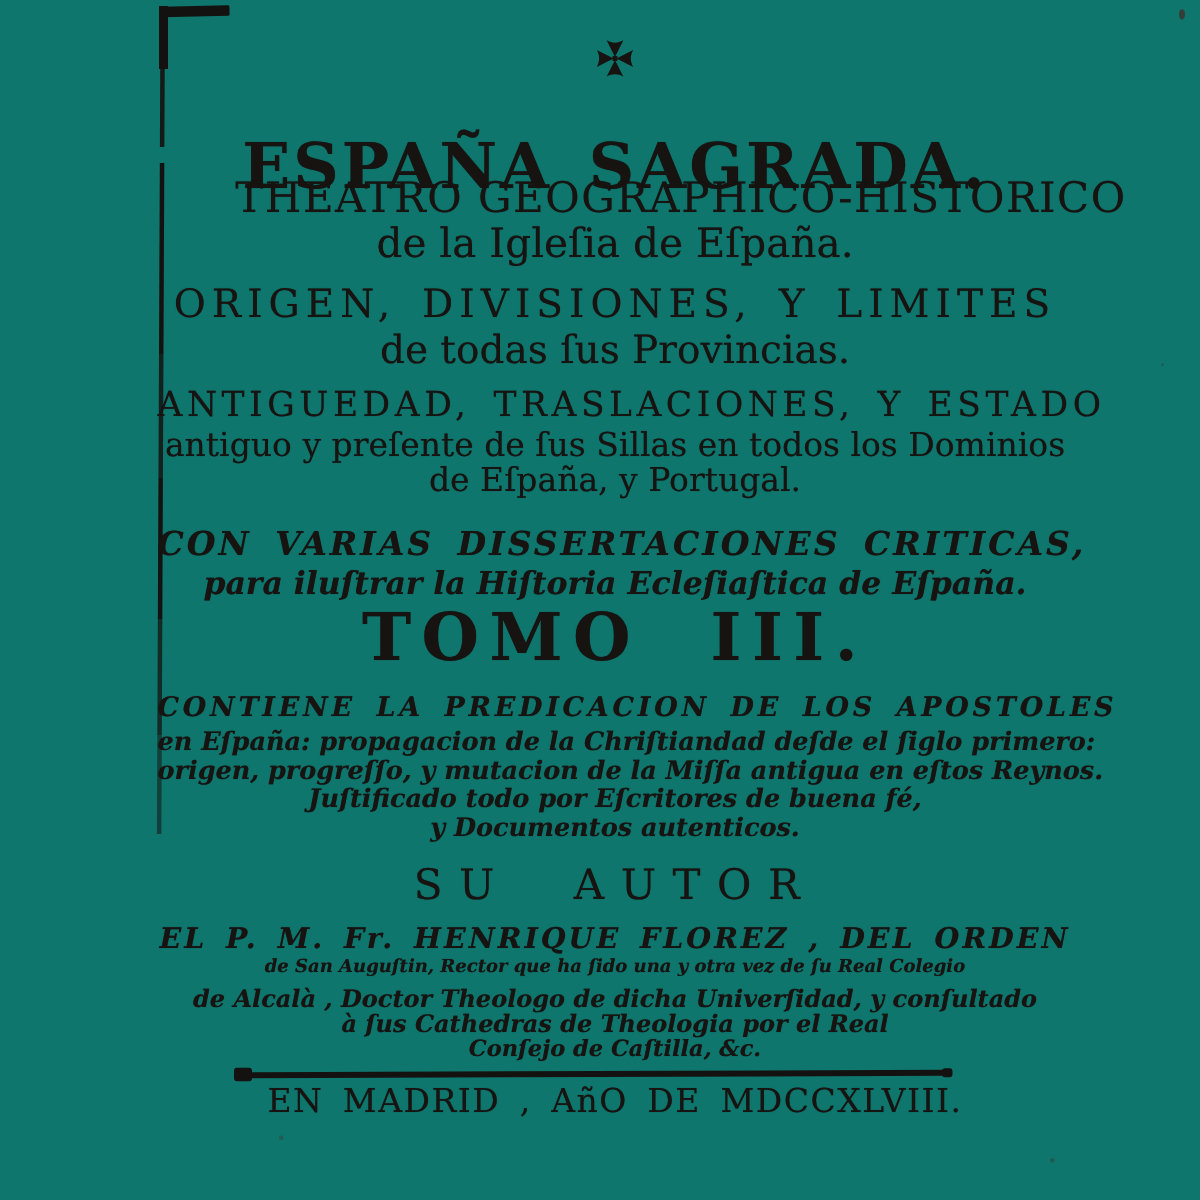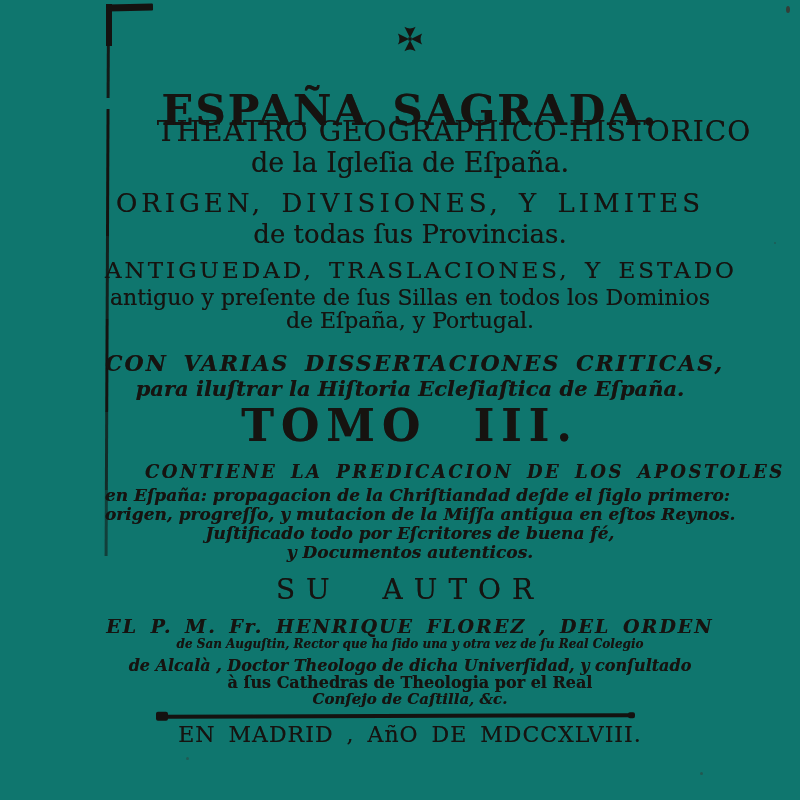--- a/index.html
+++ b/index.html
@@ -39,30 +39,30 @@
   .l-theatro {top:117px;font-size:28px;letter-spacing:1px;margin-left:44px;}
   .l-iglesia {top:148px;font-size:27px;}
   .l-origen  {top:189px;font-size:26px;letter-spacing:4px;word-spacing:5px;}
   .l-prov    {top:220px;font-size:26px;}
   .l-antig1  {top:258px;font-size:23px;letter-spacing:3px;word-spacing:5px;}
   .l-antig2  {top:286px;font-size:22px;}
   .l-antig3  {top:309px;font-size:22px;}
   .l-conv    {top:351px;font-size:22px;font-style:italic;font-weight:bold;letter-spacing:2px;word-spacing:6px;}
   .l-para    {top:377px;font-size:21px;font-style:italic;font-weight:bold;}
   .l-tomo    {top:402px;font-size:44px;font-weight:bold;letter-spacing:7px;word-spacing:24px;}
-  .l-cont1   {top:462px;font-size:18px;font-style:italic;font-weight:bold;letter-spacing:2.5px;word-spacing:5px;padding-left:40px;}
+  .l-cont1   {top:462px;font-size:18px;font-style:italic;font-weight:bold;letter-spacing:2.5px;word-spacing:5px;}
   .l-cont2   {top:486px;font-size:17px;font-style:italic;font-weight:bold;}
   .l-cont3   {top:505px;font-size:17px;font-style:italic;font-weight:bold;}
   .l-cont4   {top:524px;font-size:17px;font-style:italic;font-weight:bold;}
   .l-cont5   {top:543px;font-size:17px;font-style:italic;font-weight:bold;}
   .l-autor   {top:575px;font-size:28px;letter-spacing:11px;word-spacing:22px;}
   .l-florez  {top:616px;font-size:19px;font-style:italic;font-weight:bold;letter-spacing:2px;word-spacing:4px;}
   .l-auth2   {top:638px;font-size:12px;font-style:italic;font-weight:bold;}
   .l-auth3   {top:657px;font-size:16px;font-style:italic;font-weight:bold;}
-  .l-auth4   {top:674px;font-size:16px;font-weight:bold;}
+  .l-auth4   {top:674px;font-size:16px;font-style:italic;font-weight:bold;}
   .l-auth5   {top:691px;font-size:15px;font-style:italic;font-weight:bold;}
   .rule{
     position:absolute;left:160px;top:714px;width:472px;height:4px;background:#141210;
     transform:rotate(-.2deg);
   }
   .rule::before{content:"";position:absolute;left:-4px;top:-3px;width:12px;height:9px;background:#141210;border-radius:2px;}
   .rule::after{content:"";position:absolute;right:-3px;top:-1px;width:7px;height:6px;background:#141210;border-radius:2px;}
   .l-madrid  {top:723px;font-size:22px;letter-spacing:1px;word-spacing:5px;}
   .cross svg{display:inline-block;}
 </style>

